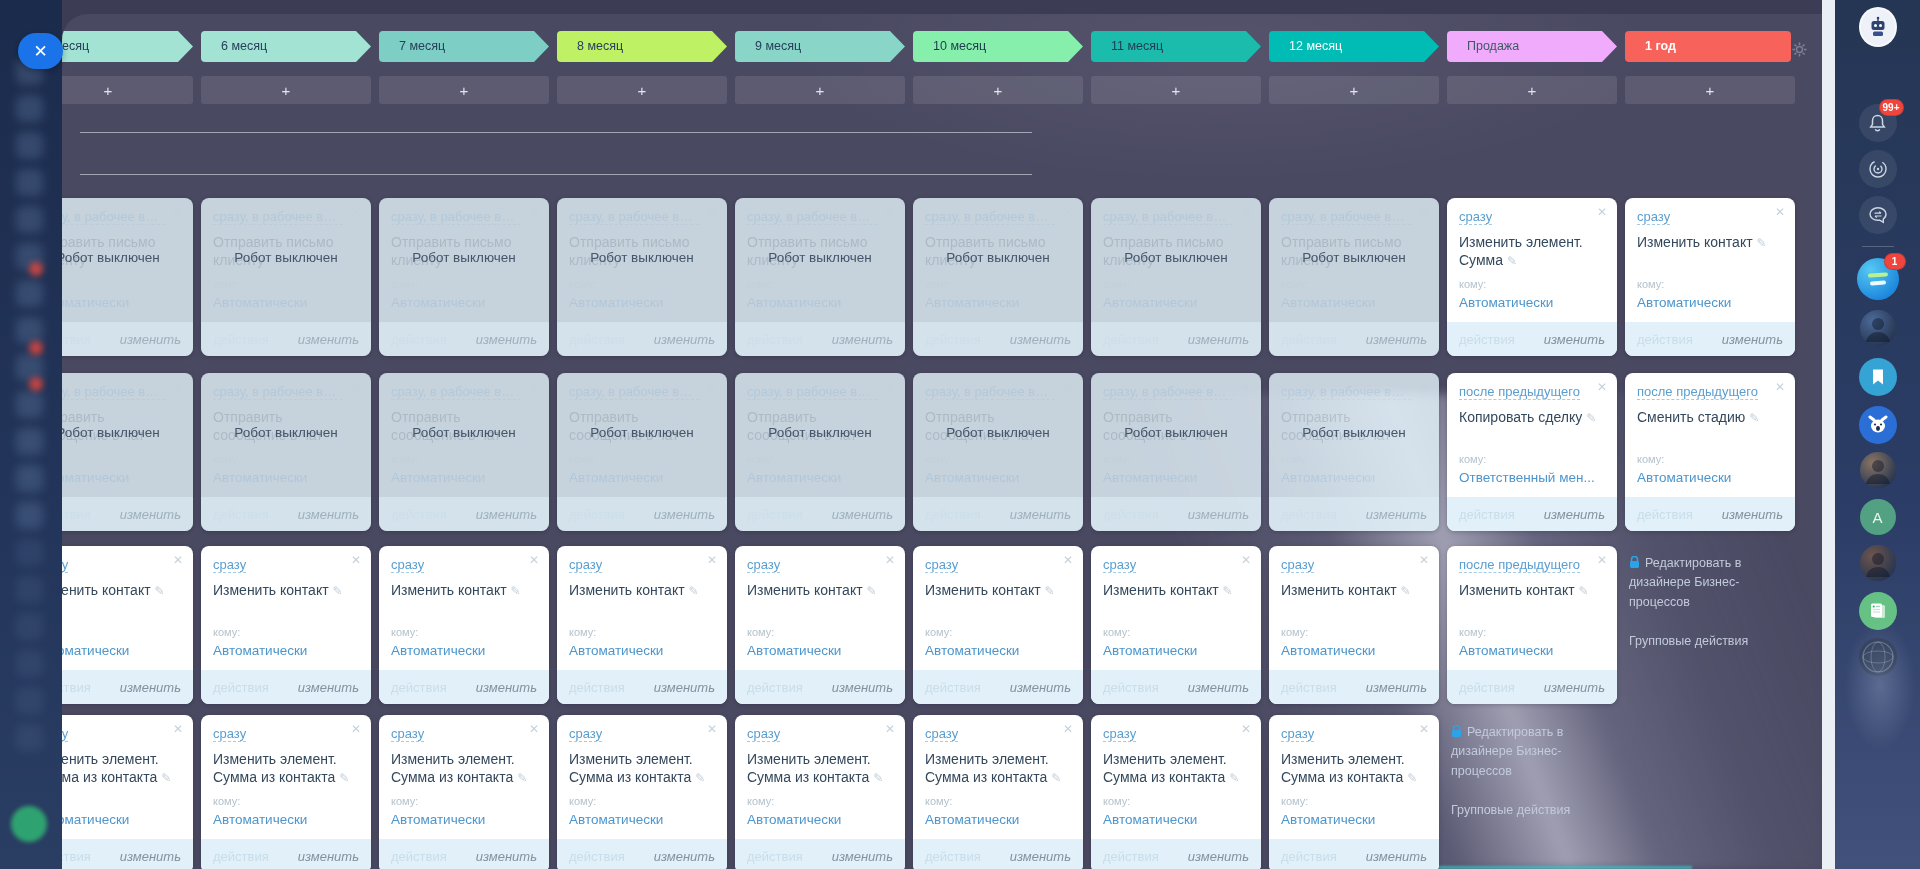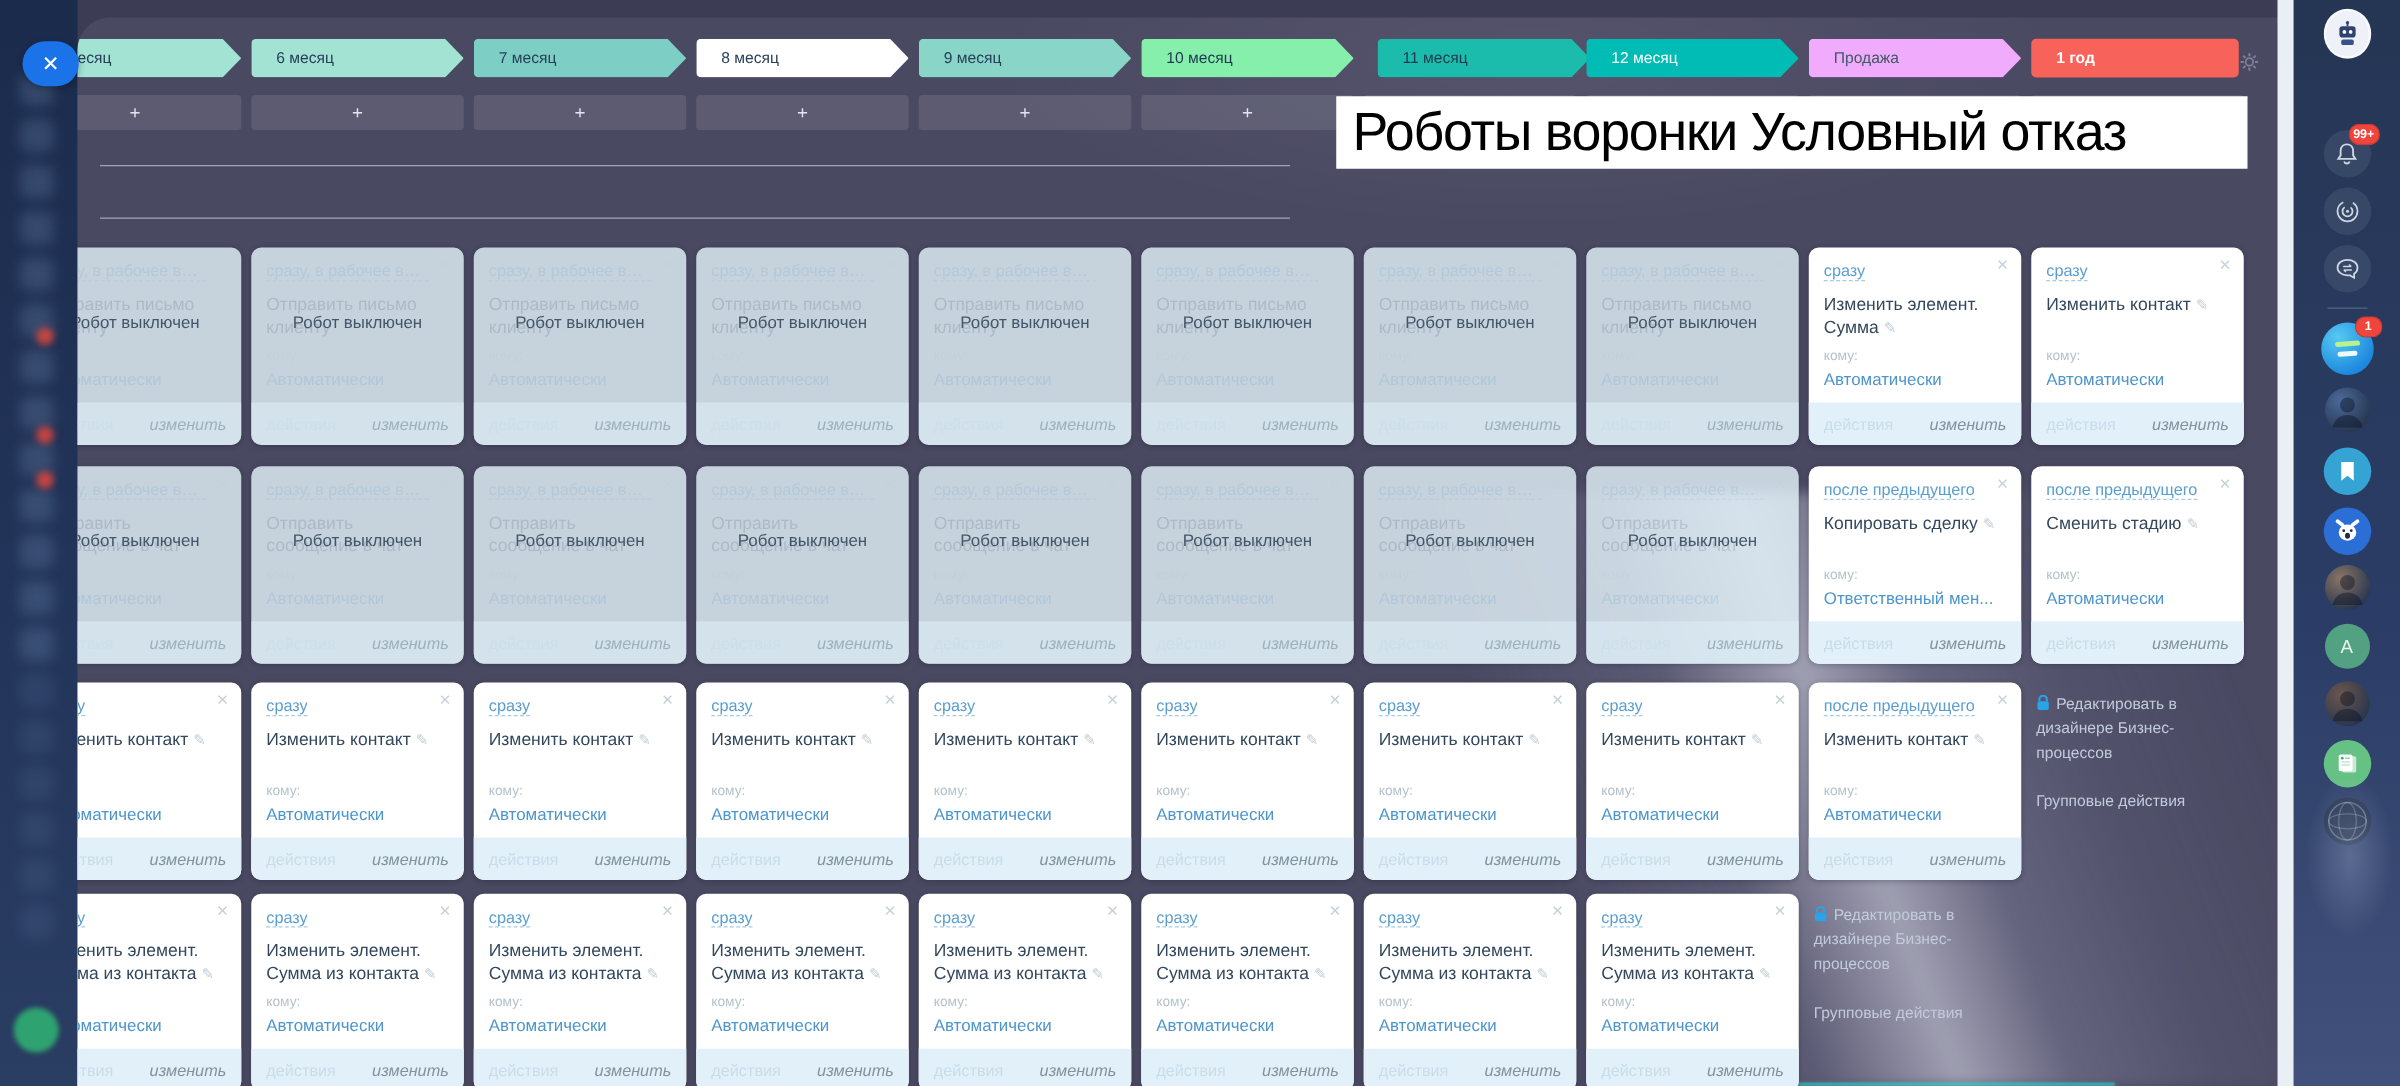--- a/index.html
+++ b/index.html
@@ -154,33 +154,33 @@
   </div>
 
   <div class="tab slot-root" style="left: 178px; background: rgb(163, 227, 212); color: rgb(39, 64, 90);">
     <span class="tab-label">6 месяц</span>
   </div>
 
   <div class="tab slot-root" style="left: 356px; background: rgb(125, 207, 197); color: rgb(39, 64, 90);">
     <span class="tab-label">7 месяц</span>
   </div>
 
-  <div class="tab slot-root" style="left: 534px; background: #ffffff; color: rgb(39, 64, 90);">
+  <div class="tab slot-root" style="left: 534px; background: #bef264; color: rgb(39, 64, 90);">
     <span class="tab-label">8 месяц</span>
   </div>
 
   <div class="tab slot-root" style="left: 712px; background: rgb(137, 213, 200); color: rgb(39, 64, 90);">
     <span class="tab-label">9 месяц</span>
   </div>
 
   <div class="tab slot-root" style="left: 890px; background: #86efac; color: rgb(30, 58, 80);">
     <span class="tab-label">10 месяц</span>
   </div>
 
-  <div class="tab slot-root" style="left: 1068px; background: rgb(28, 188, 172); color: rgb(30, 58, 80); margin-left: 11px;">
+  <div class="tab slot-root" style="left: 1068px; background: rgb(28, 188, 172); color: rgb(30, 58, 80);">
     <span class="tab-label">11 месяц</span>
   </div>
 
   <div class="tab slot-root" style="left: 1246px; background: rgb(0, 188, 180); color: rgb(255, 255, 255);">
     <span class="tab-label">12 месяц</span>
   </div>
 
   <div class="tab slot-root" style="left: 1424px; background: #f0abfc; color: rgb(62, 90, 100);">
     <span class="tab-label">Продажа</span>
   </div>
@@ -795,23 +795,20 @@
       </svg><span class="lock-text">Редактировать в дизайнере Бизнес-процессов</span>
     </div>
     <div class="group-line">Групповые действия</div>
   </div>
 </div>
     </div>
 
     <div class="divider d1"></div>
     <div class="divider d2"></div>
 
-    <div class="title-block">
-      <span>Роботы воронки Условный отказ</span>
-    </div>
 
     <svg class="gear" width="15" height="15" viewBox="0 0 15 15">
       <circle cx="7.5" cy="7.5" r="3" fill="none" stroke="#cfd4e2" stroke-width="1.4"></circle>
       <g stroke="#cfd4e2" stroke-width="1.6">
         <line x1="7.5" y1="0.5" x2="7.5" y2="3"></line>
           <line x1="7.5" y1="12" x2="7.5" y2="14.5"></line>
         <line x1="0.5" y1="7.5" x2="3" y2="7.5"></line>
           <line x1="12" y1="7.5" x2="14.5" y2="7.5"></line>
         <line x1="2.5" y1="2.5" x2="4.3" y2="4.3"></line>
           <line x1="10.7" y1="10.7" x2="12.5" y2="12.5"></line>

